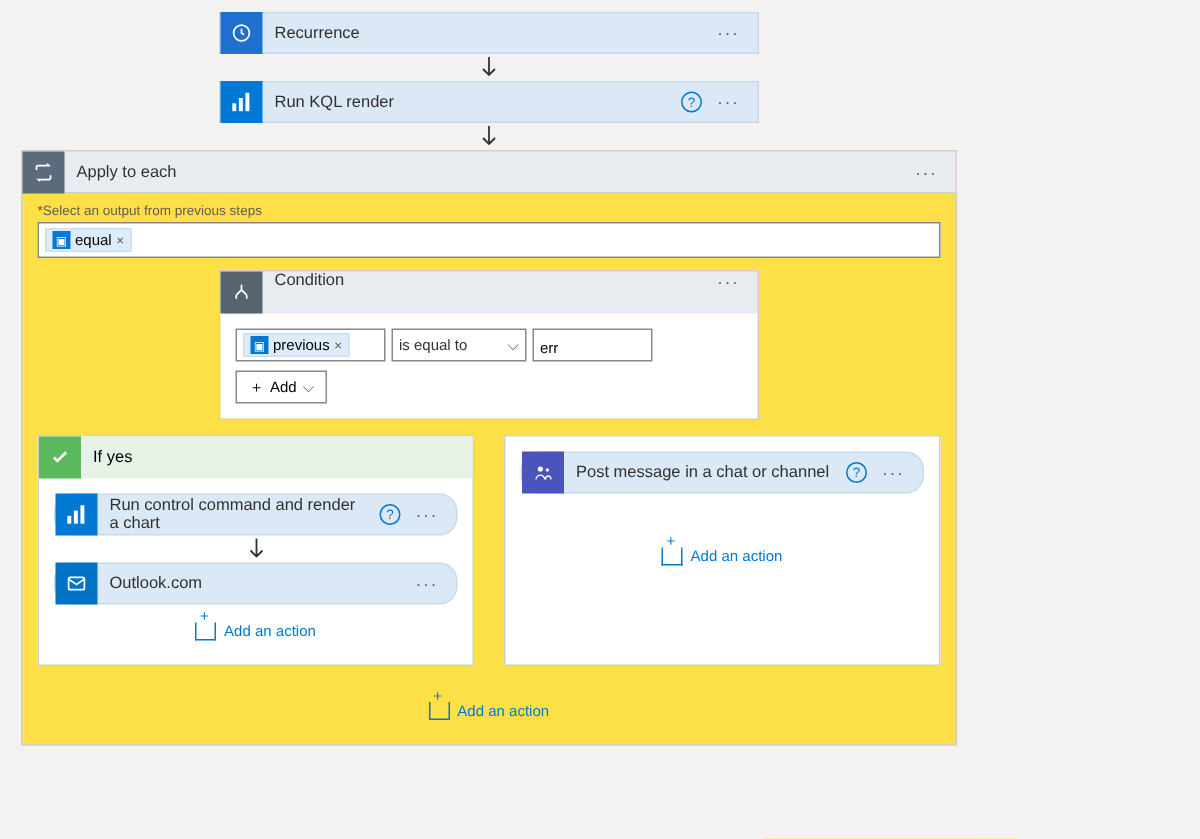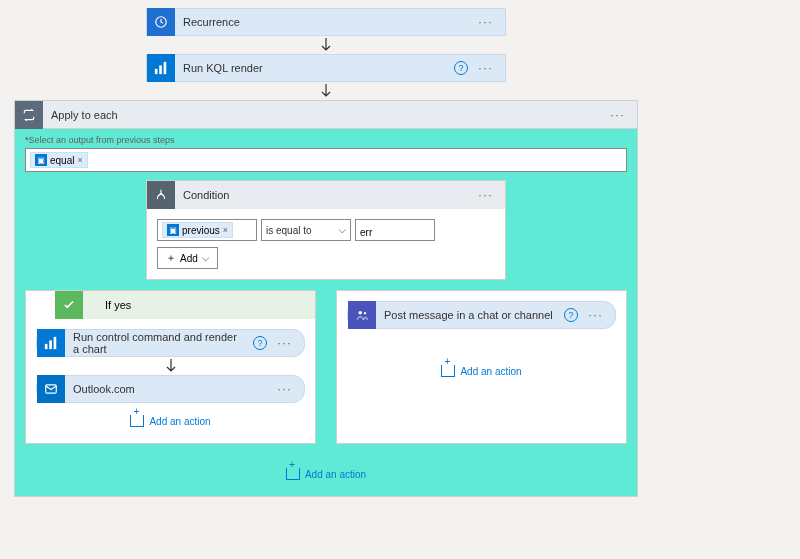--- a/index.html
+++ b/index.html
@@ -36,21 +36,21 @@
 
 .top-stack { display: flex; flex-direction: column; align-items: center; }
 .top-card { width: 360px; }
 
 .arrow-down { width: 16px; height: 18px; display: flex; align-items: center; justify-content: center; }
 .arrow-down svg { width: 12px; height: 16px; }
 
 .apply-container {
   margin: 0 14px;
   border: 1px solid #d0cfce;
-  background: #5eead4;
+  background: #fde047;
 }
 .apply-header {
   display: flex; align-items: center; height: 28px;
   background: #e8ecf0; border-bottom: 1px solid #d0cfce;
   padding-right: 6px;
 }
 .apply-body { padding: 6px 10px 10px; }
 
 .field-label { font-size: 9px; color: #605e5c; margin-bottom: 3px; }
 .field-label .req { color: #a4262c; }
@@ -64,21 +64,21 @@
 }
 .token-iconlet {
   width: 12px; height: 12px; background: #0078d4; color: #fff;
   font-size: 8px; display: inline-flex; align-items: center; justify-content: center;
 }
 .token-x { font-size: 9px; color: #605e5c; cursor: pointer; }
 
 .condition-wrap { display: flex; flex-direction: column; align-items: center; margin-top: 8px; }
 .condition-card { width: 360px; border: 1px solid #d0cfce; }
 .condition-header {
-  display: flex; align-items: center; height: 28px;
+  display: flex; align-items: flex-start; height: 28px;
   background: #e8ecf0; padding-right: 6px;
 }
 .condition-body { padding: 10px; background: #fff; }
 .cond-row { display: flex; gap: 4px; margin-bottom: 6px; }
 .cond-cell {
   border: 1px solid #8a8886; background: #fff; padding: 2px 4px;
   font-size: 10px; min-height: 20px; display: flex; align-items: center; gap: 3px;
 }
 .cond-cell.sev { width: 100px; }
 .cond-cell.op { width: 90px; justify-content: space-between; color: #323130; }
@@ -86,21 +86,21 @@
 .chev::after { content: "⌵"; color: #605e5c; font-size: 10px; }
 .add-btn {
   border: 1px solid #8a8886; padding: 3px 8px; background: #fff; font-size: 10px;
   display: inline-flex; align-items: center; gap: 4px; cursor: pointer;
 }
 
 .branches { display: flex; gap: 20px; margin-top: 10px; }
 .branch { flex: 1; border: 1px solid #d0cfce; background: #fff; }
 .branch-header {
   display: flex; align-items: center; height: 28px; padding: 0 8px 0 0;
-  font-size: 11px; gap: 22px; margin-left: 29px;
+  font-size: 11px; gap: 8px;
 }
 .branch-header.yes { background: #e6f2e6; }
 .branch-header.no  { background: #f9e3e3; }
 .branch-icon {
   width: 28px; height: 28px; color: #fff; display: inline-flex;
   align-items: center; justify-content: center; font-size: 14px;
 }
 .branch-icon.yes { background: #5cb85c; }
 .branch-icon.no  { background: #d83b01; }
 .branch-body { padding: 10px 10px 16px; display: flex; flex-direction: column; align-items: center; }

